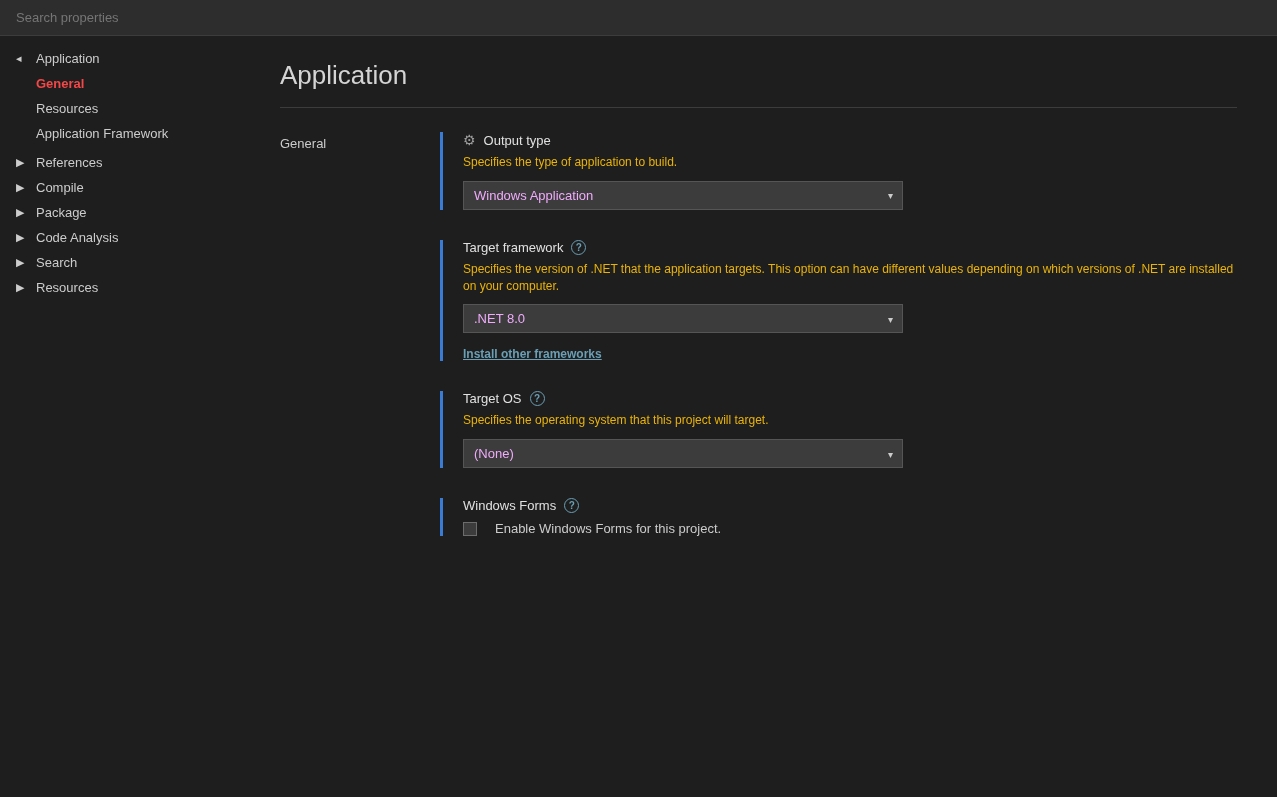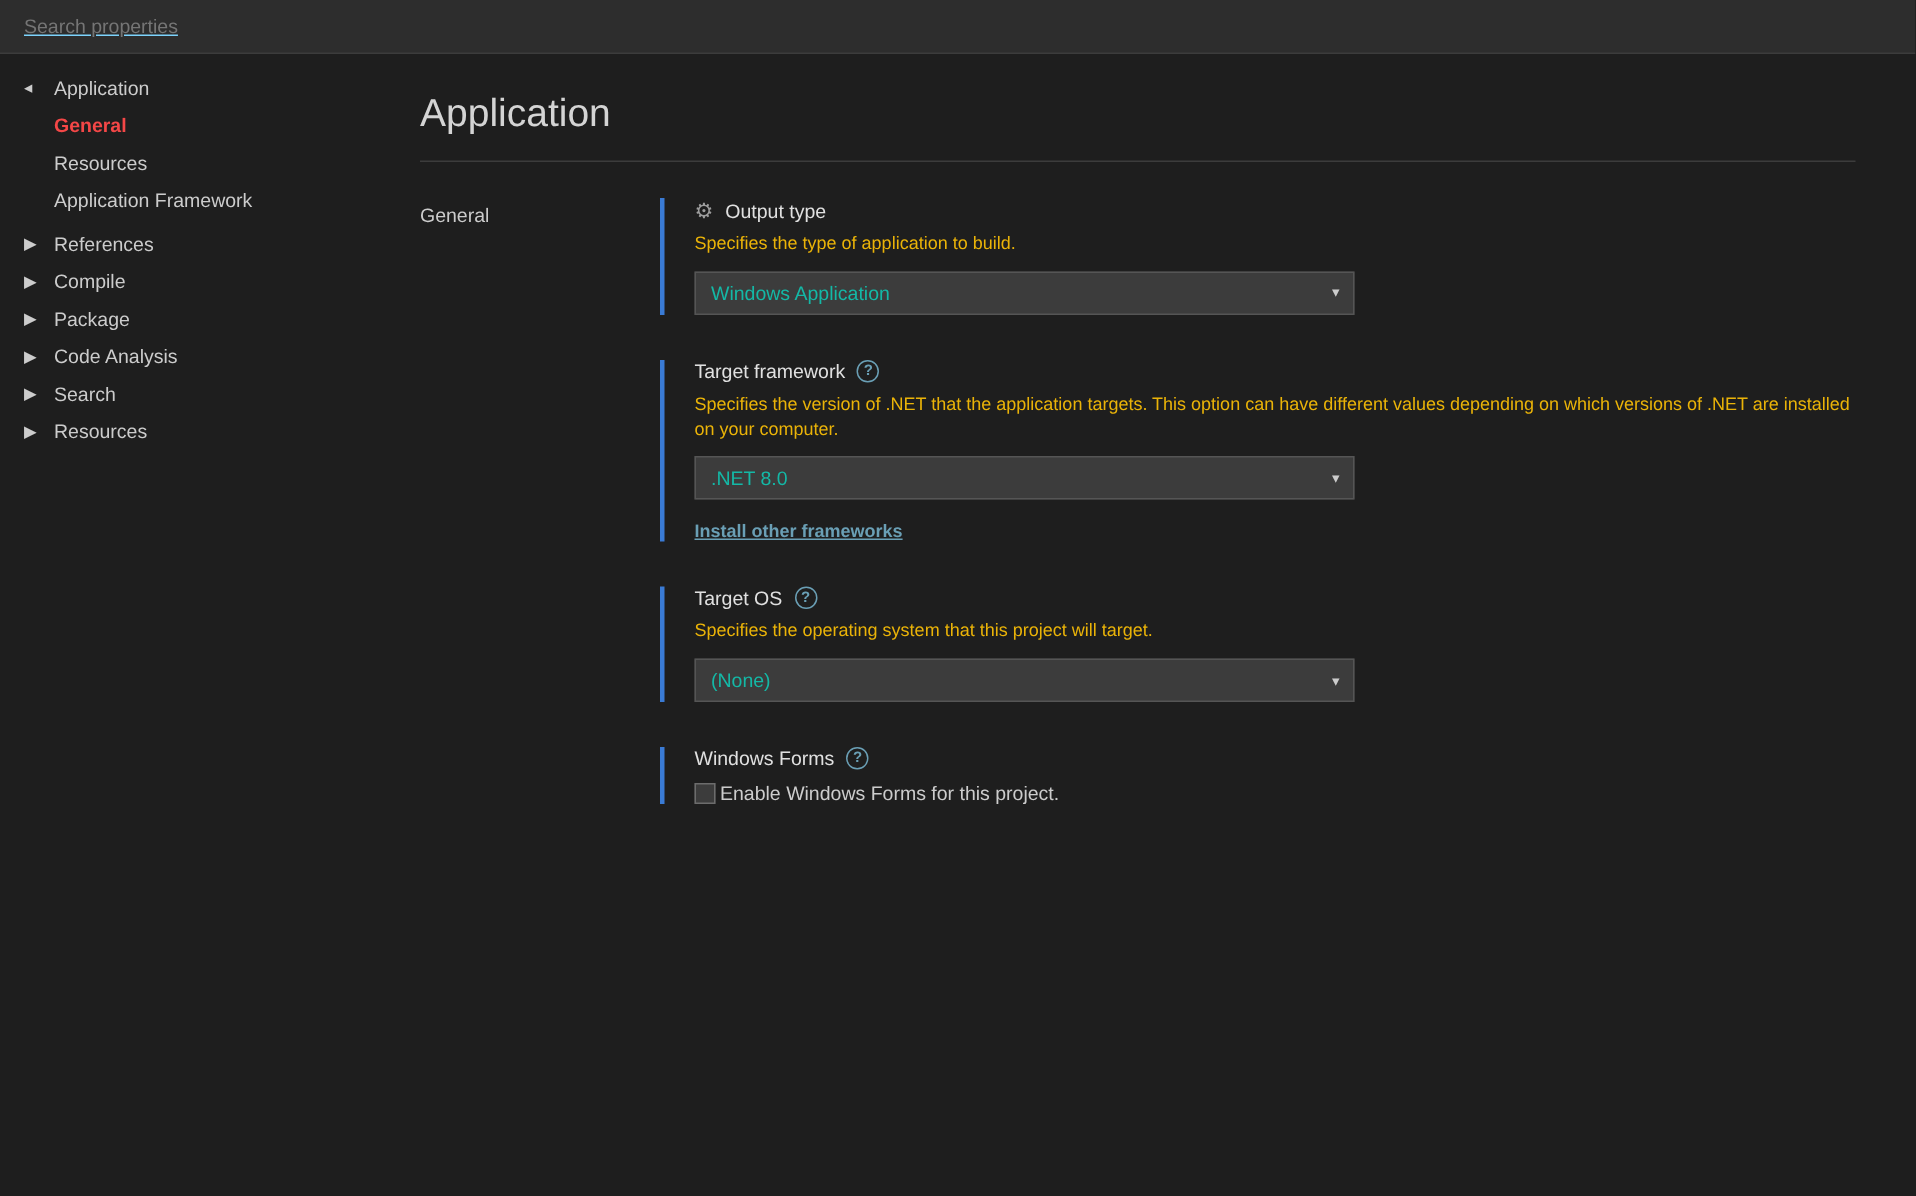--- a/index.html
+++ b/index.html
@@ -19,24 +19,23 @@
     .search-bar {
       background: #2d2d2d;
       padding: 10px 16px;
       border-bottom: 1px solid #3c3c3c;
       flex-shrink: 0;
     }
     .search-bar input {
       background: transparent;
       border: none;
       outline: none;
-      color: #7dd3fc;
+      color: #fde047;
       font-size: 13px;
       width: 100%;
-      text-decoration: underline;
     }
 
     
     .main-layout {
       display: flex;
       flex: 1;
       overflow: hidden;
     }
 
     
@@ -172,21 +171,21 @@
     
     .dropdown-wrapper {
       position: relative;
       width: 440px;
       margin-bottom: 8px;
     }
     .dropdown {
       width: 100%;
       background: #3c3c3c;
       border: 1px solid #555555;
-      color: #14b8a6;
+      color: #f0abfc;
       padding: 6px 30px 6px 10px;
       font-size: 13px;
       appearance: none;
       -webkit-appearance: none;
       cursor: pointer;
       outline: none;
     }
     .dropdown-arrow {
       position: absolute;
       right: 10px;
@@ -205,21 +204,21 @@
       font-size: 12px;
       margin-top: 6px;
       display: inline-block;
       font-weight: bold;
     }
 
     
     .checkbox-row {
       display: flex;
       align-items: center;
-      gap: 3px;
+      gap: 18px;
       margin-top: 8px;
     }
     .checkbox-row input[type="checkbox"] {
       width: 14px;
       height: 14px;
       background: #3c3c3c;
       border: 1px solid #6c6c6c;
       appearance: none;
       cursor: pointer;
       flex-shrink: 0;

